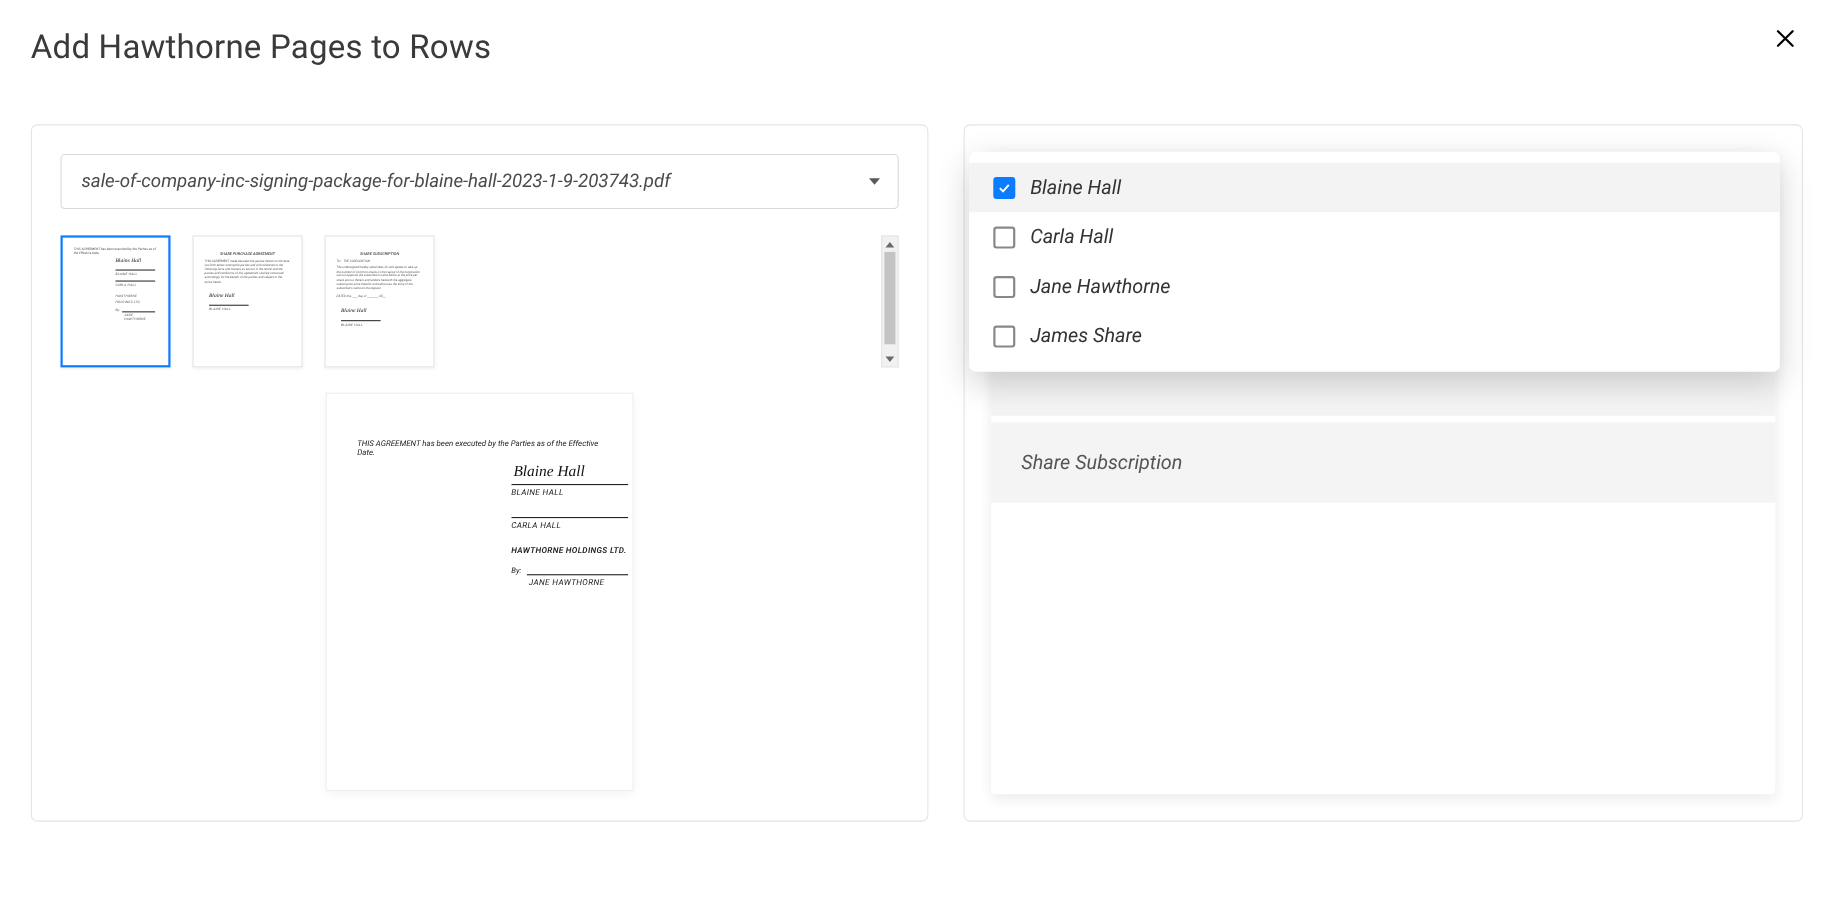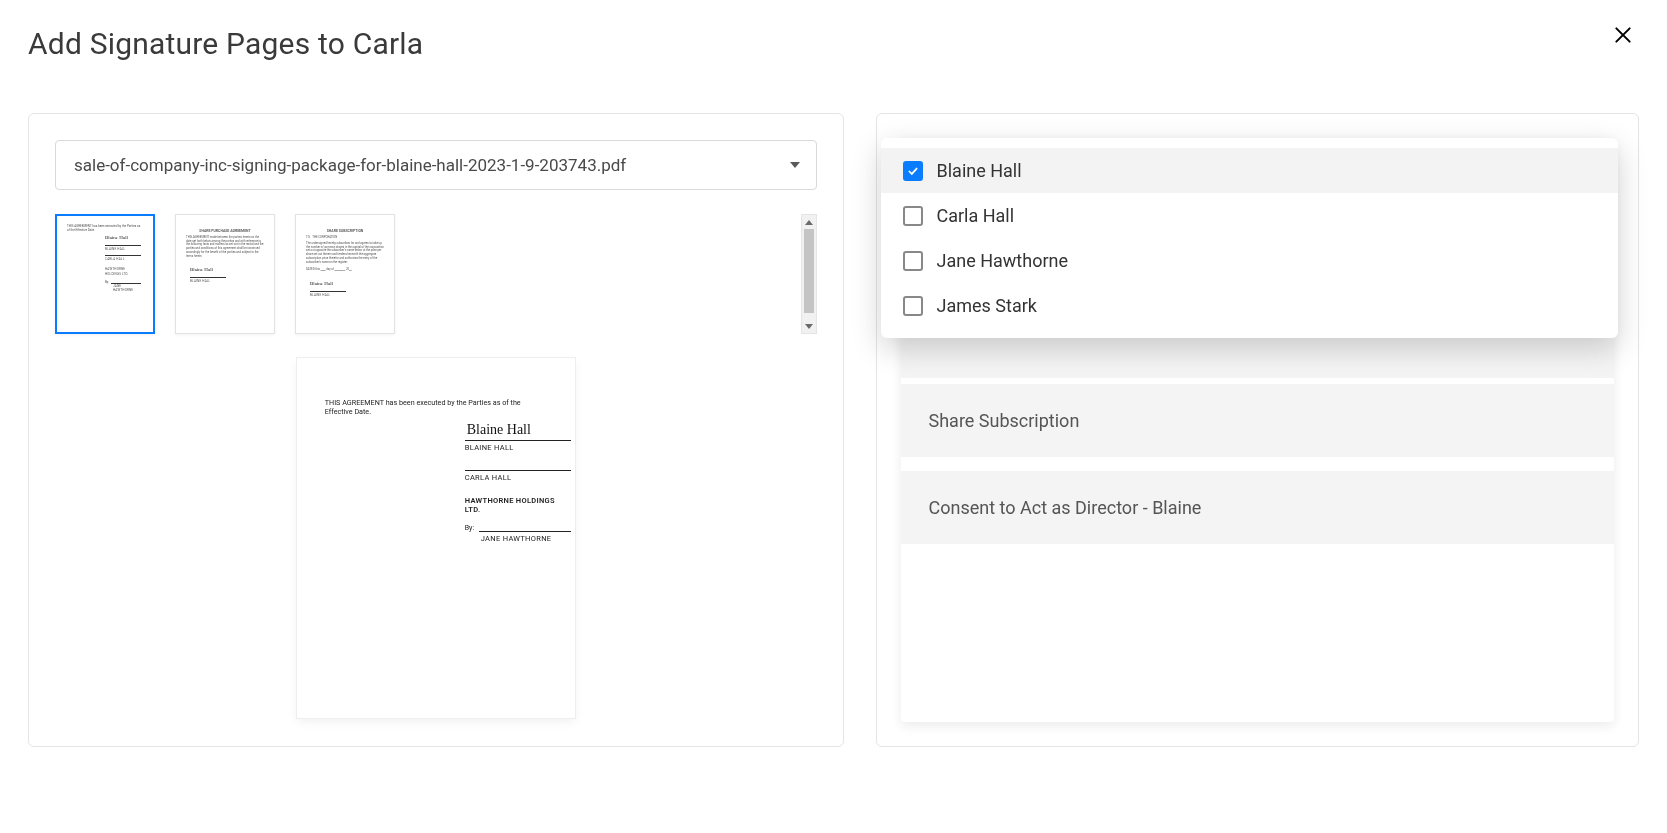--- a/index.html
+++ b/index.html
@@ -38,20 +38,21 @@
     background: none; border: none;
   }
   .close-btn svg { width: 20px; height: 20px; }
 
   
   .content {
     display: flex;
     gap: 32px;
     padding: 28px;
     padding-top: 32px;
+    font-style: italic;
   }
   .panel {
     flex: 1 1 0;
     border: 1px solid #e4e4e4;
     border-radius: 6px;
     background: #fff;
     min-height: 634px;
     position: relative;
   }
   .panel-left { padding: 26px; }
@@ -252,21 +253,21 @@
     background: #0a7cff;
     border-color: #0a7cff;
   }
   .chk.checked svg { width: 14px; height: 14px; }
   .chk.checked svg path { stroke: #fff; stroke-width: 3; fill: none; }
 </style>
 </head>
 <body>
 
 <div class="header">
-  <h1 class="title">Add Signature Pages to Carla</h1>
+  <h1 class="title">Add Hawthorne Pages to Rows</h1>
 </div>
 
 <button class="close-btn">
   <span>
     <svg viewBox="0 0 24 24">
         <path d="M4 4 L20 20 M20 4 L4 20" stroke="#000" stroke-width="2.4" fill="none" stroke-linecap="round"></path>
       </svg>
   </span>
 </button>
 
@@ -370,32 +371,29 @@
         <div class="signer-item">
           <span class="chk"></span>
           <span>Carla Hall</span>
         </div>
         <div class="signer-item">
           <span class="chk"></span>
           <span>Jane Hawthorne</span>
         </div>
         <div class="signer-item">
           <span class="chk"></span>
-          <span>James Stark</span>
+          <span>James Share</span>
         </div>
       </div>
 
       <div class="doc-list">
         <div class="doc-row" style="margin-bottom:0; height:40px; padding-top:12px; padding-bottom:12px;"></div>
         <div class="doc-row light-gap"></div>
         <div class="doc-row">
           <span>Share Subscription</span>
         </div>
         <div class="doc-row light-gap"></div>
-        <div class="doc-row">
-          <span>Consent to Act as Director - Blaine</span>
-        </div>
       </div>
 
     </div>
   </div>
 
 </div>
 
 </body></html>

